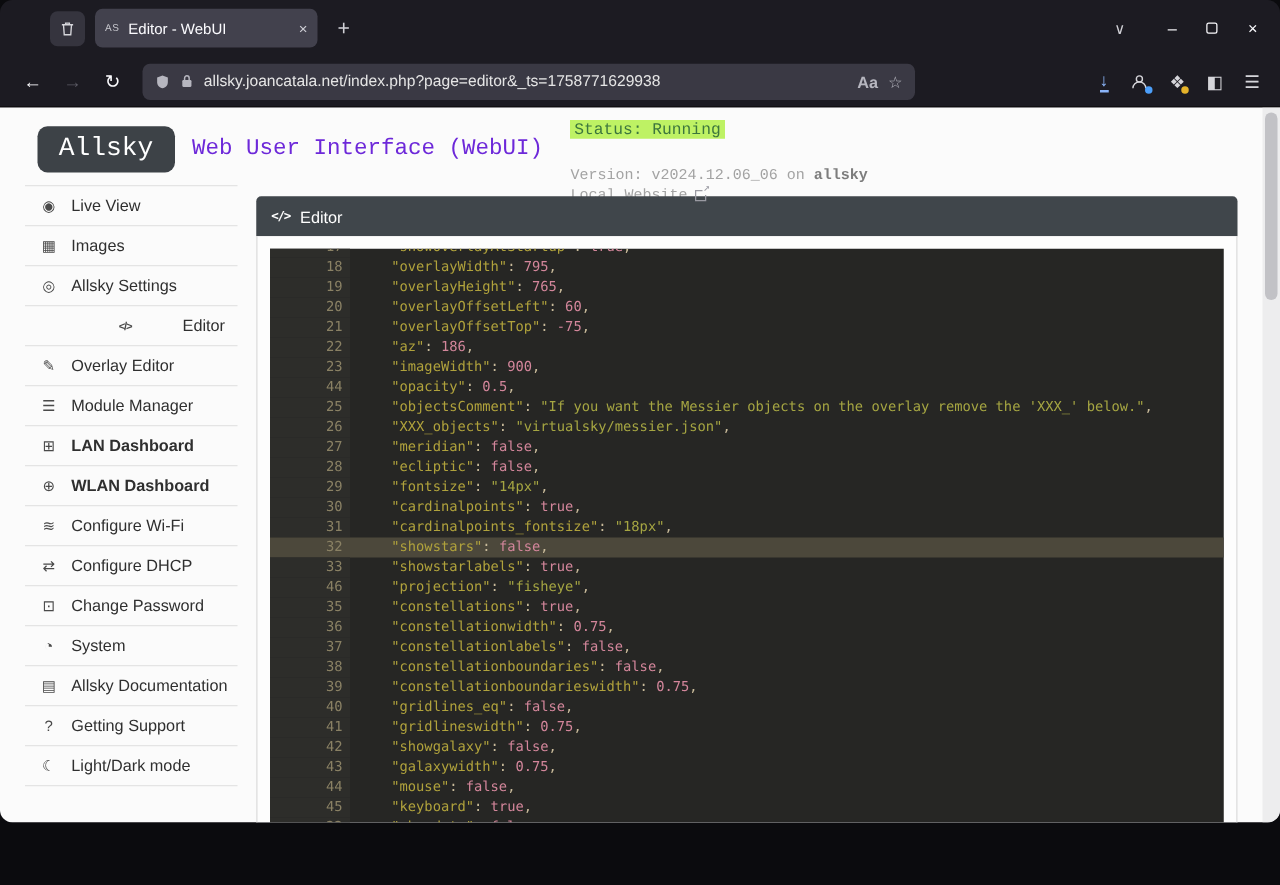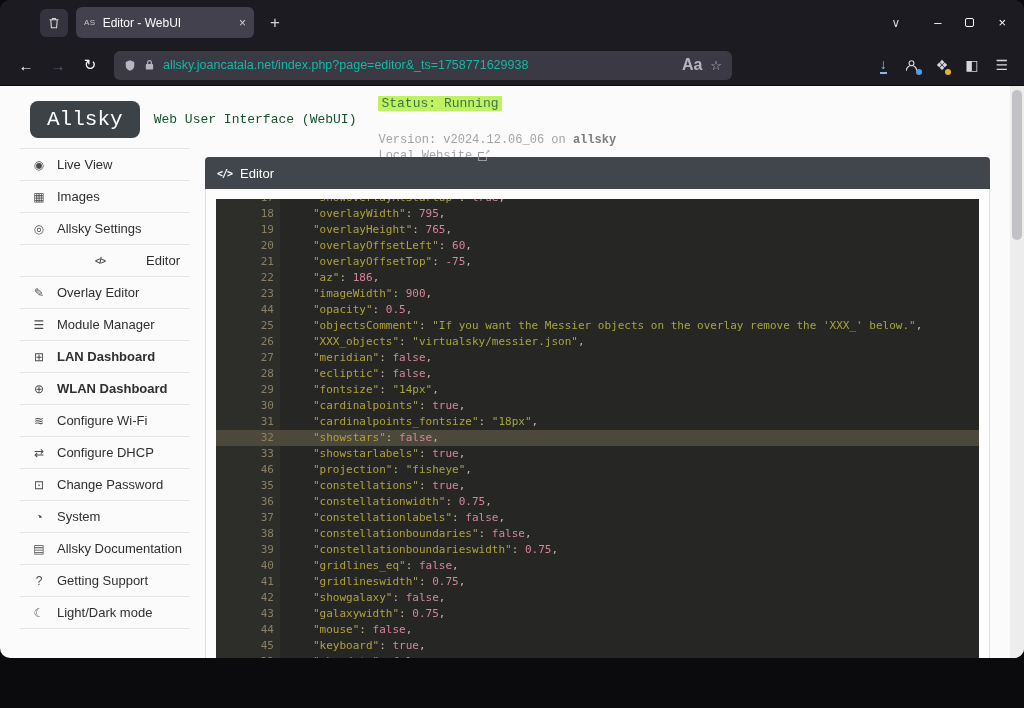--- a/index.html
+++ b/index.html
@@ -24,34 +24,34 @@
   .tb-chev{color:#d0d0d6;font-size:12px;margin-right:26px;}
   .winctl{display:flex;align-items:center;gap:24px;margin-right:8px;color:var(--txtl);}
   .winctl .wmax{width:9px;height:9px;border:1px solid var(--txtl);border-radius:2px;display:inline-block;}
   .winctl span{font-size:13px;line-height:1;}
 
   
   .navbar{height:41px;display:flex;align-items:center;padding:0 12px;gap:4px;border-bottom:1px solid #0c0c0e;}
   .nav-btn{width:28px;height:28px;display:flex;align-items:center;justify-content:center;font-size:15px;color:var(--txtl);border-radius:4px;}
   .nav-btn.disabled{color:#5b5a64;}
   .urlbar{height:29px;flex:0 0 618px;margin-left:6px;background:var(--field);border-radius:6px;display:flex;align-items:center;padding:0 10px;gap:8px;}
-  .url-text{flex:1;font-size:12.5px;color:#14b8a6;white-space:nowrap;overflow:hidden;}
+  .url-text{flex:1;font-size:12.5px;color:#e5e5e5;white-space:nowrap;overflow:hidden;}
   .ub-icon{color:var(--dim);font-size:13px;display:flex;align-items:center;}
-  .trans{font-size:16px;font-weight:bold;color:var(--dim);}
+  .trans{font-size:13px;font-weight:bold;color:var(--dim);}
   .nav-icons{margin-left:auto;display:flex;align-items:center;gap:17px;padding-right:4px;}
   .dl{color:#8ab4f8;font-size:14px;border-bottom:2px solid #8ab4f8;line-height:1;padding-bottom:1px;}
   .ni{position:relative;color:#d5d5da;font-size:14px;display:flex;align-items:center;}
   .badge-b{position:absolute;right:-3px;bottom:-2px;width:6px;height:6px;border-radius:50%;background:#4c9ffa;}
   .badge-y{position:absolute;right:-3px;bottom:-2px;width:6px;height:6px;border-radius:50%;background:#e5b32a;}
 
   
   .pagearea{position:absolute;left:0;right:0;top:86px;height:606px;background:var(--page);overflow:hidden;}
   .masthead{height:62px;display:flex;align-items:center;padding:4px 0 0 30px;font-family:Liberation Mono, monospace;}
   .logo{background:#3d4247;color:#fff;font-size:21px;padding:7px 17px;border-radius:8px;}
-  .apptitle{color:#14532d;font-size:13px;margin-left:14px;}
+  .apptitle{color:#6d28d9;font-size:18px;margin-left:14px;}
   .statusblock{margin-left:22px;align-self:flex-start;margin-top:6px;display:flex;flex-direction:column;gap:2px;}
   .status-pill{align-self:flex-start;background:#bef264;color:#3c763d;font-size:13px;padding:0 3px;}
   .verline{font-size:12px;color:#a3a3a3;margin-top:20px;}
   .verline .host{font-weight:bold;color:#7d7d7d;}
   .localsite{font-size:12px;color:#a3a3a3;display:flex;align-items:center;}
   .ext{position:relative;display:inline-block;width:9px;height:9px;border:1px solid #9a9aa2;margin-left:6px;}
   .ext::after{content:"↗";position:absolute;top:-7px;right:-4px;font-size:9px;color:#9a9aa2;background:var(--page);padding-left:1px;}
 
   .content{display:flex;align-items:flex-start;padding:0 20px;}
   aside.sidebar{width:170px;border-top:1px solid var(--border);background:var(--page);}

